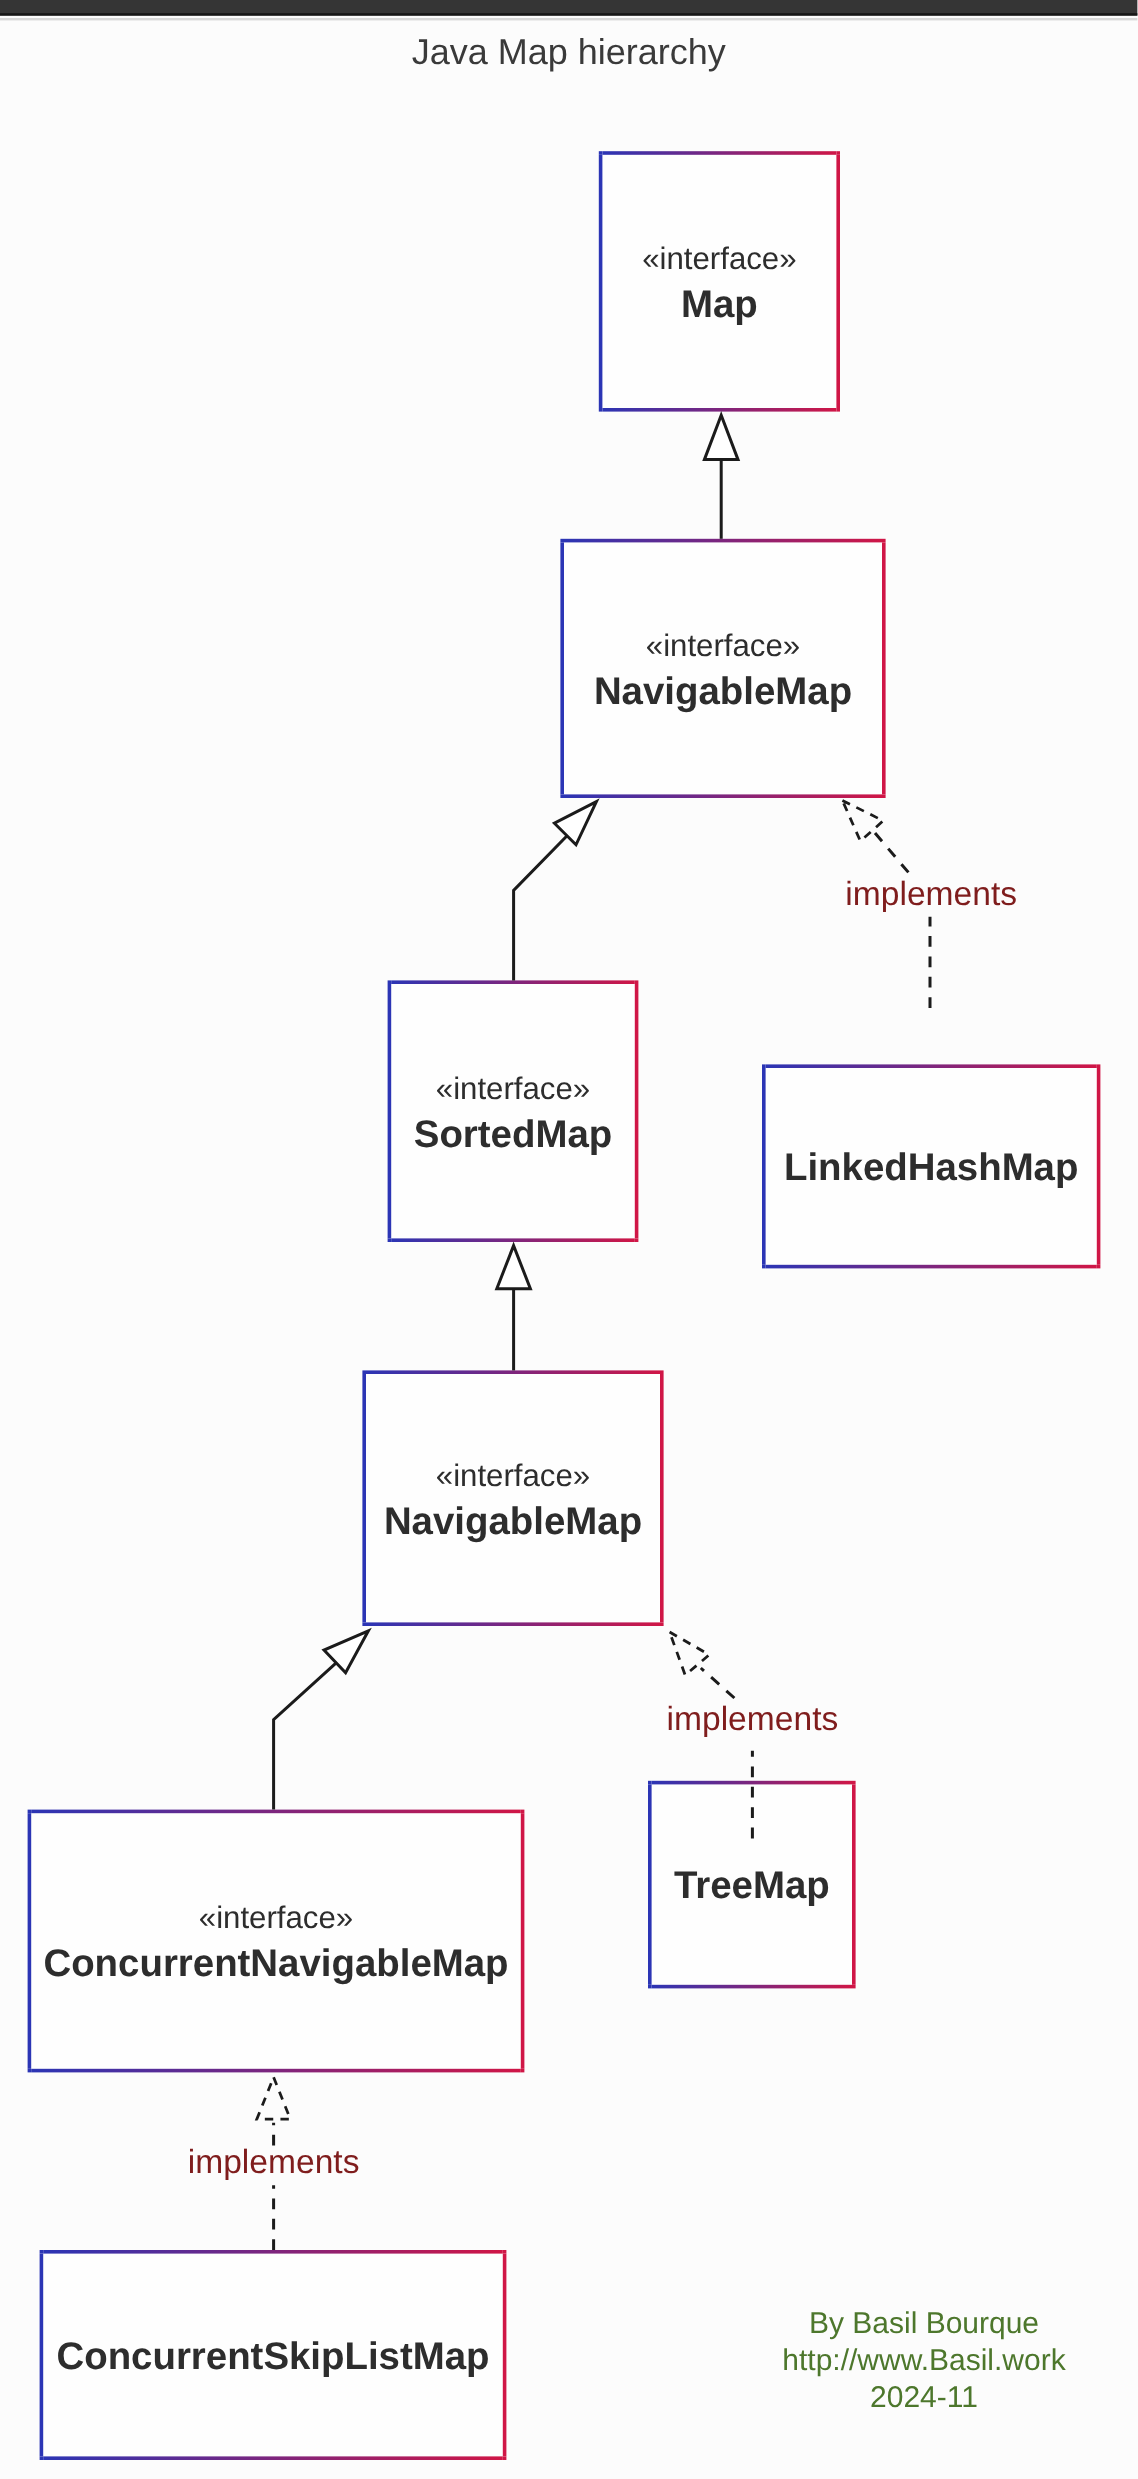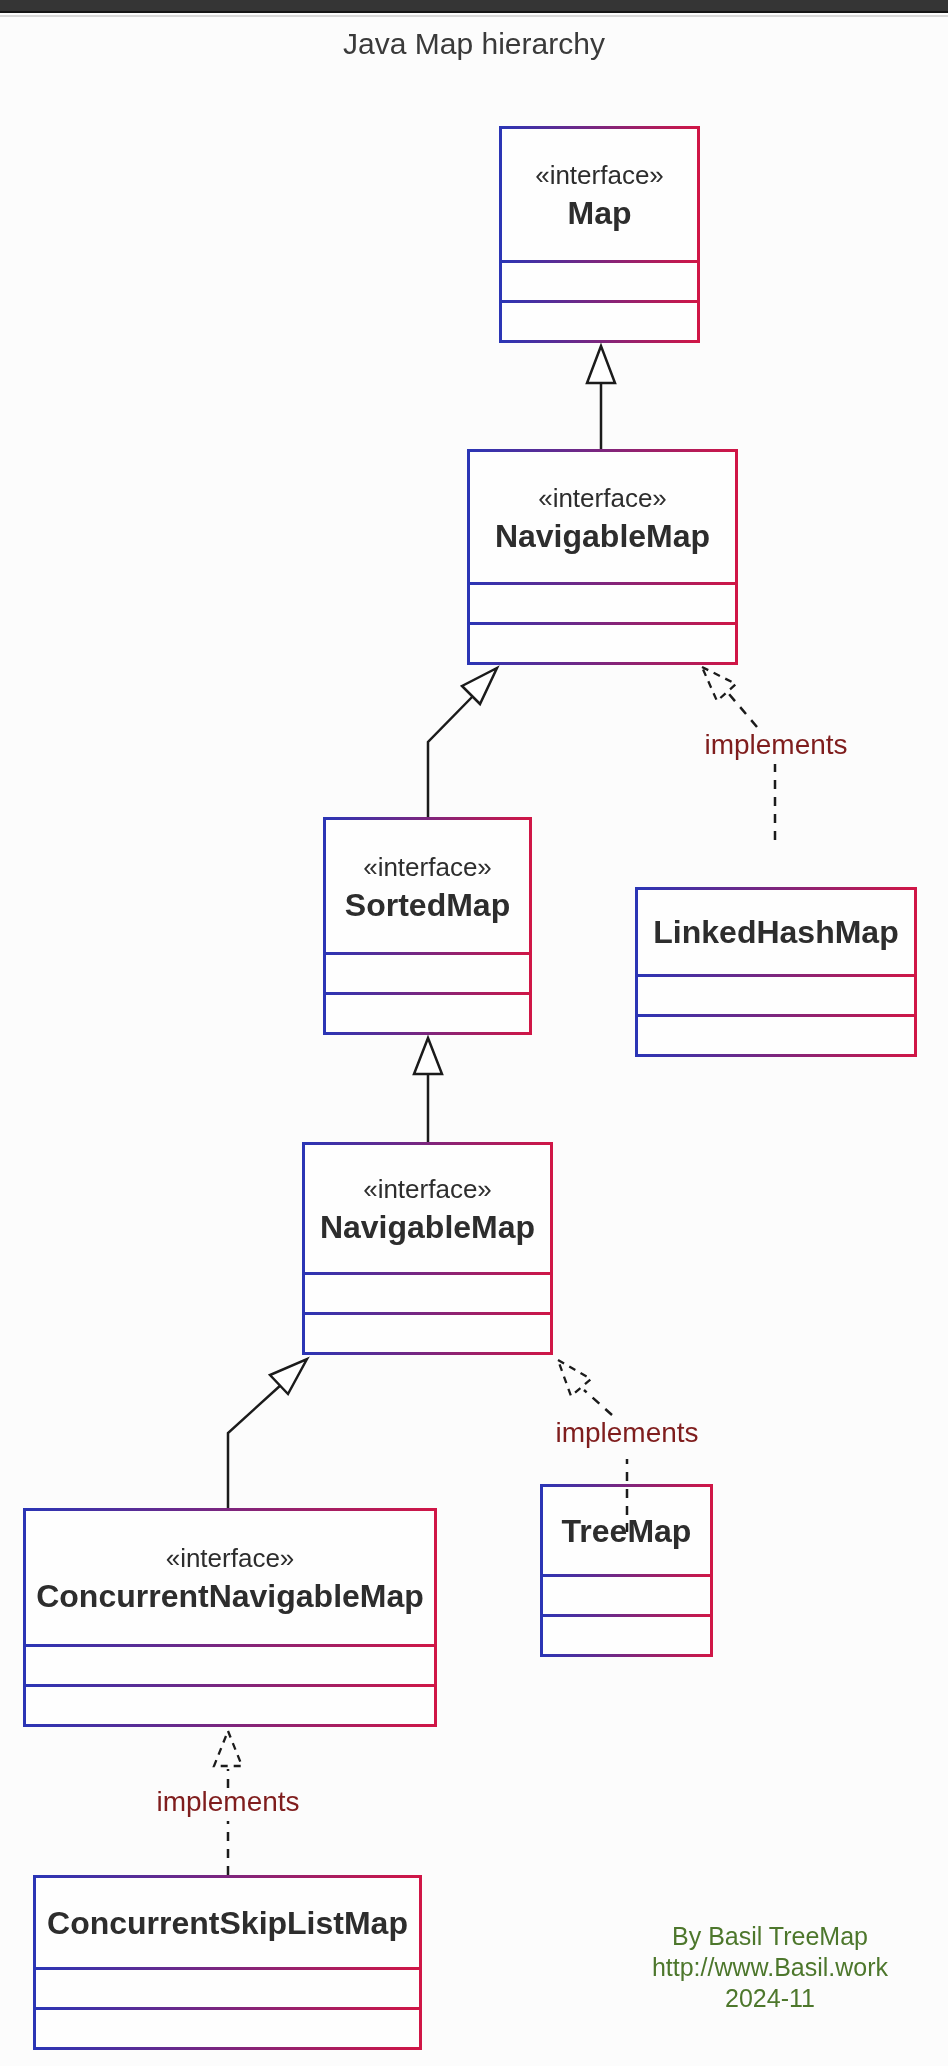--- a/index.html
+++ b/index.html
@@ -14,21 +14,21 @@
   .top-bar-shadow{position:absolute;left:0;top:15px;width:948px;height:2px;background:#d8d8d8;}
 
   
   .page-title{
     position:absolute;left:0;right:0;top:26px;text-align:center;
     font-size:30px;line-height:36px;color:var(--title-gray,#3a3a3a);
   }
 
   
   .uml-box{
-    position:absolute;box-sizing:border-box;display:flex;flex-direction:column;
+    position:absolute;box-sizing:border-box;display:flex;flex-direction:row;
     background:#fefefe;
     border:3px solid transparent;
     border-image:linear-gradient(90deg,var(--border-blue,#2b35b5),var(--border-red,#d01646)) 1;
     z-index:2;
     text-align:center;
   }
   .uml-title{flex:1;display:flex;flex-direction:column;justify-content:center;align-items:center;gap:7px;}
   .stereotype{font-size:26px;line-height:30px;color:#2d2d2d;}
   .cname{font-size:32px;line-height:32px;font-weight:bold;color:#2d2d2d;}
   .compartment{
@@ -173,16 +173,16 @@
   </div>
   <div class="compartment"></div>
   <div class="compartment"></div>
 </div>
 
 <div class="edge-label" style="left:776px;top:745px;">implements</div>
 <div class="edge-label" style="left:627px;top:1433px;">implements</div>
 <div class="edge-label" style="left:228px;top:1802px;">implements</div>
 
 <div class="credit">
-  <div>By Basil TreeMap</div>
+  <div>By Basil Bourque</div>
   <div>http://www.Basil.work</div>
   <div>2024-11</div>
 </div>
 
 </body></html>

